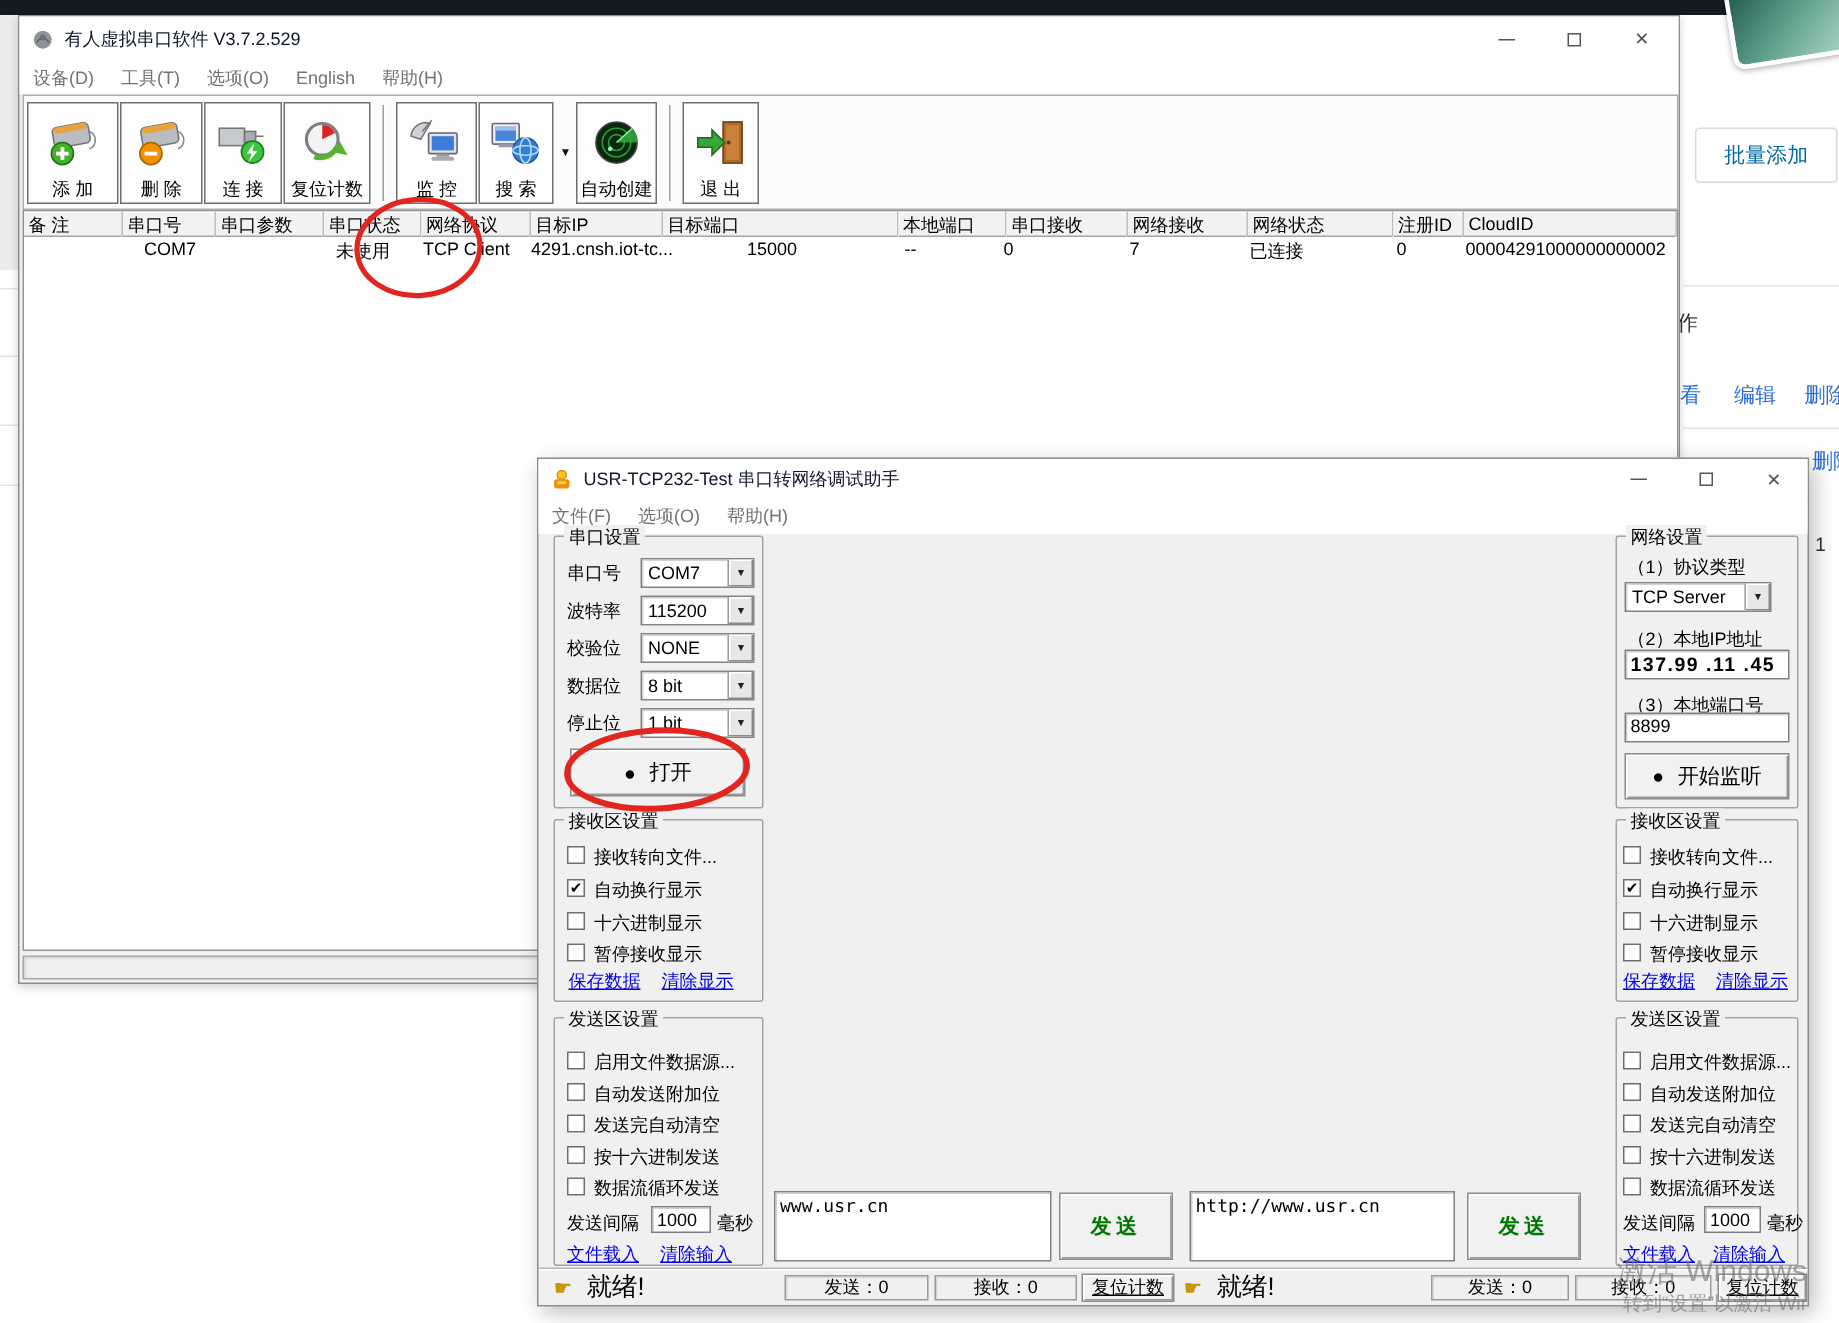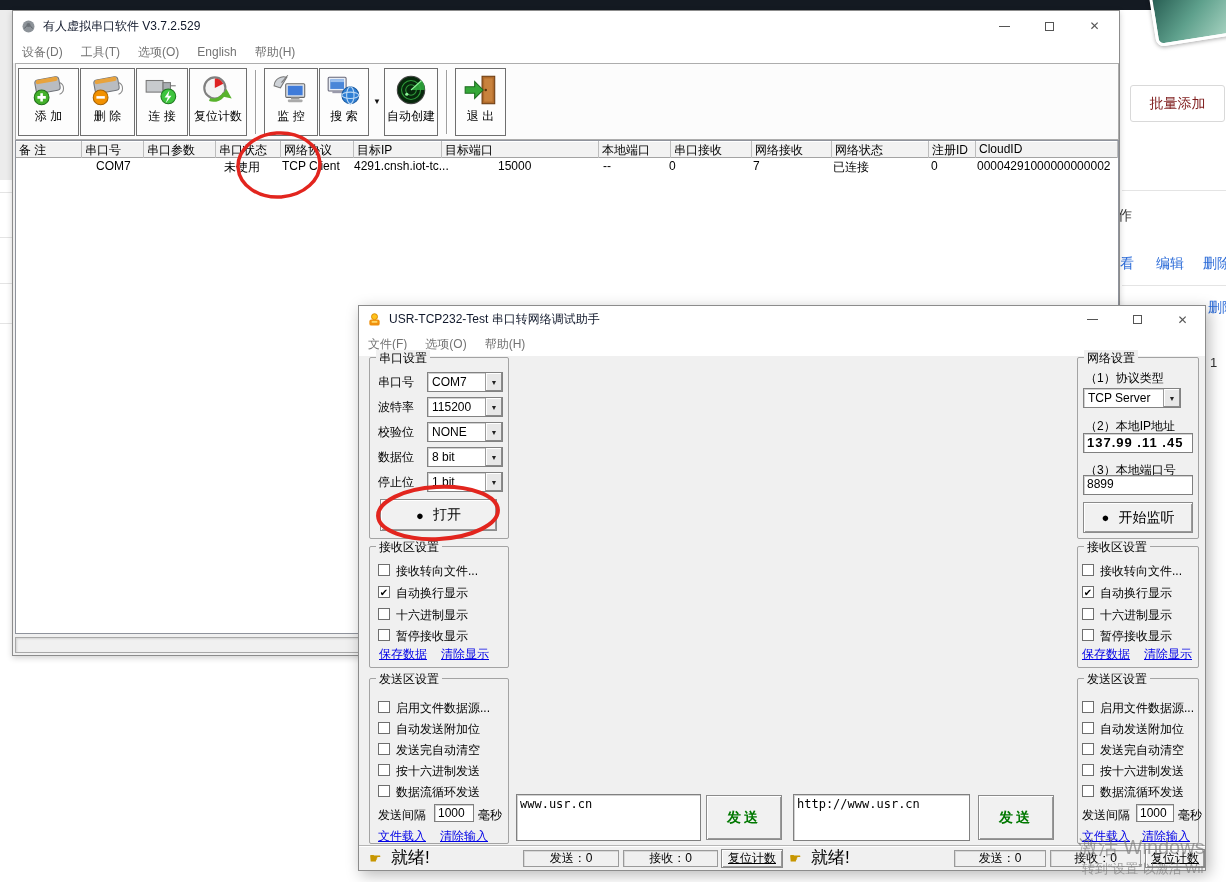--- a/index.html
+++ b/index.html
@@ -9,42 +9,42 @@
 
   
   .topbar { position:absolute; left:0; top:0; width:1226px; height:10px; background:#141a22; z-index:1; }
   .pageimg { position:absolute; left:1152px; top:-16px; width:96px; height:56px;
              background:linear-gradient(135deg,#23584e,#5ea08c 45%,#bfe3d2);
              border:3px solid #fff; border-radius:8px; transform:rotate(-9deg);
              box-shadow:0 1px 4px rgba(0,0,0,.35); z-index:2; }
   .leftstrip { position:absolute; left:0; top:10px; width:12px; height:170px; background:#ececec; }
   .pline { position:absolute; background:#e4e4e4; height:1px; }
   .batchbtn { position:absolute; left:1130px; top:85px; width:95px; height:37px; background:#fff;
-              border:1px solid #d9d9d9; border-radius:3px; font-size:14px; color:#7f1d1d;
+              border:1px solid #d9d9d9; border-radius:3px; font-size:14px; color:#0369a1;
               display:flex; align-items:center; justify-content:center; }
   .ptext { position:absolute; font-size:14px; color:#333; white-space:nowrap; }
   .plink { position:absolute; font-size:14px; color:#2b6bd8; white-space:nowrap; cursor:pointer; }
 
   
   .win { position:absolute; background:#f0f0f0; border:1px solid #8c8c8c; }
   .tbar { display:flex; align-items:center; background:#fff; padding-left:8px; gap:7px; }
   .tbar .t { font-size:12px; color:#0f172a; white-space:nowrap; }
   .wbtns { margin-left:auto; display:flex; height:100%; }
   .wb { width:45px; display:flex; align-items:center; justify-content:center; color:#555; }
   .g-min { width:11px; border-top:1px solid #555; display:inline-block; }
   .g-max { width:9px; height:9px; border:1px solid #555; display:inline-block; }
   .g-cls { font-size:12px; color:#555; line-height:1; }
   .menubar { display:flex; background:#fff; font-size:12px; color:#737373; align-items:center; }
   .mi { padding:3px 9px; }
 
   
   .toolpanel { position:absolute; left:2px; top:52px; width:1104px; height:77px;
                border:1px solid #adadad; background:#fcfcfc; display:flex; align-items:center; padding-left:2px; }
   .tbtn { border:1px solid #6f6f6f; background:#fdfdfd; height:68px; display:flex; flex-direction:column;
-          align-items:center; justify-content:flex-end; padding:2px 0 12px; font-size:12px; margin-right:1px; }
+          align-items:center; justify-content:flex-end; padding:2px 0 2px; font-size:12px; margin-right:1px; }
   .tbtn svg { flex:1; }
   .tlbl { white-space:nowrap; line-height:14px; }
   .tsep { width:2px; height:64px; border-left:1px solid #9f9f9f; border-right:1px solid #fff; margin:0 7px; }
   .sdd { width:14px; font-size:8px; color:#111; text-align:center; }
 
   
   .lv { position:absolute; left:2px; top:129px; width:1104px; height:494px; background:#fff; border:1px solid #8f939c; }
   .lvh { display:flex; height:17px; }
   .hc { padding:1px 0 0 3px; font-size:12px; color:#000; border-right:1px solid #bdbdbd; background:#f2f2f2;
         box-shadow:inset 0 1px 0 #fff, inset 0 -1px 0 #a3a3a3; white-space:nowrap; overflow:hidden; flex:none; }

